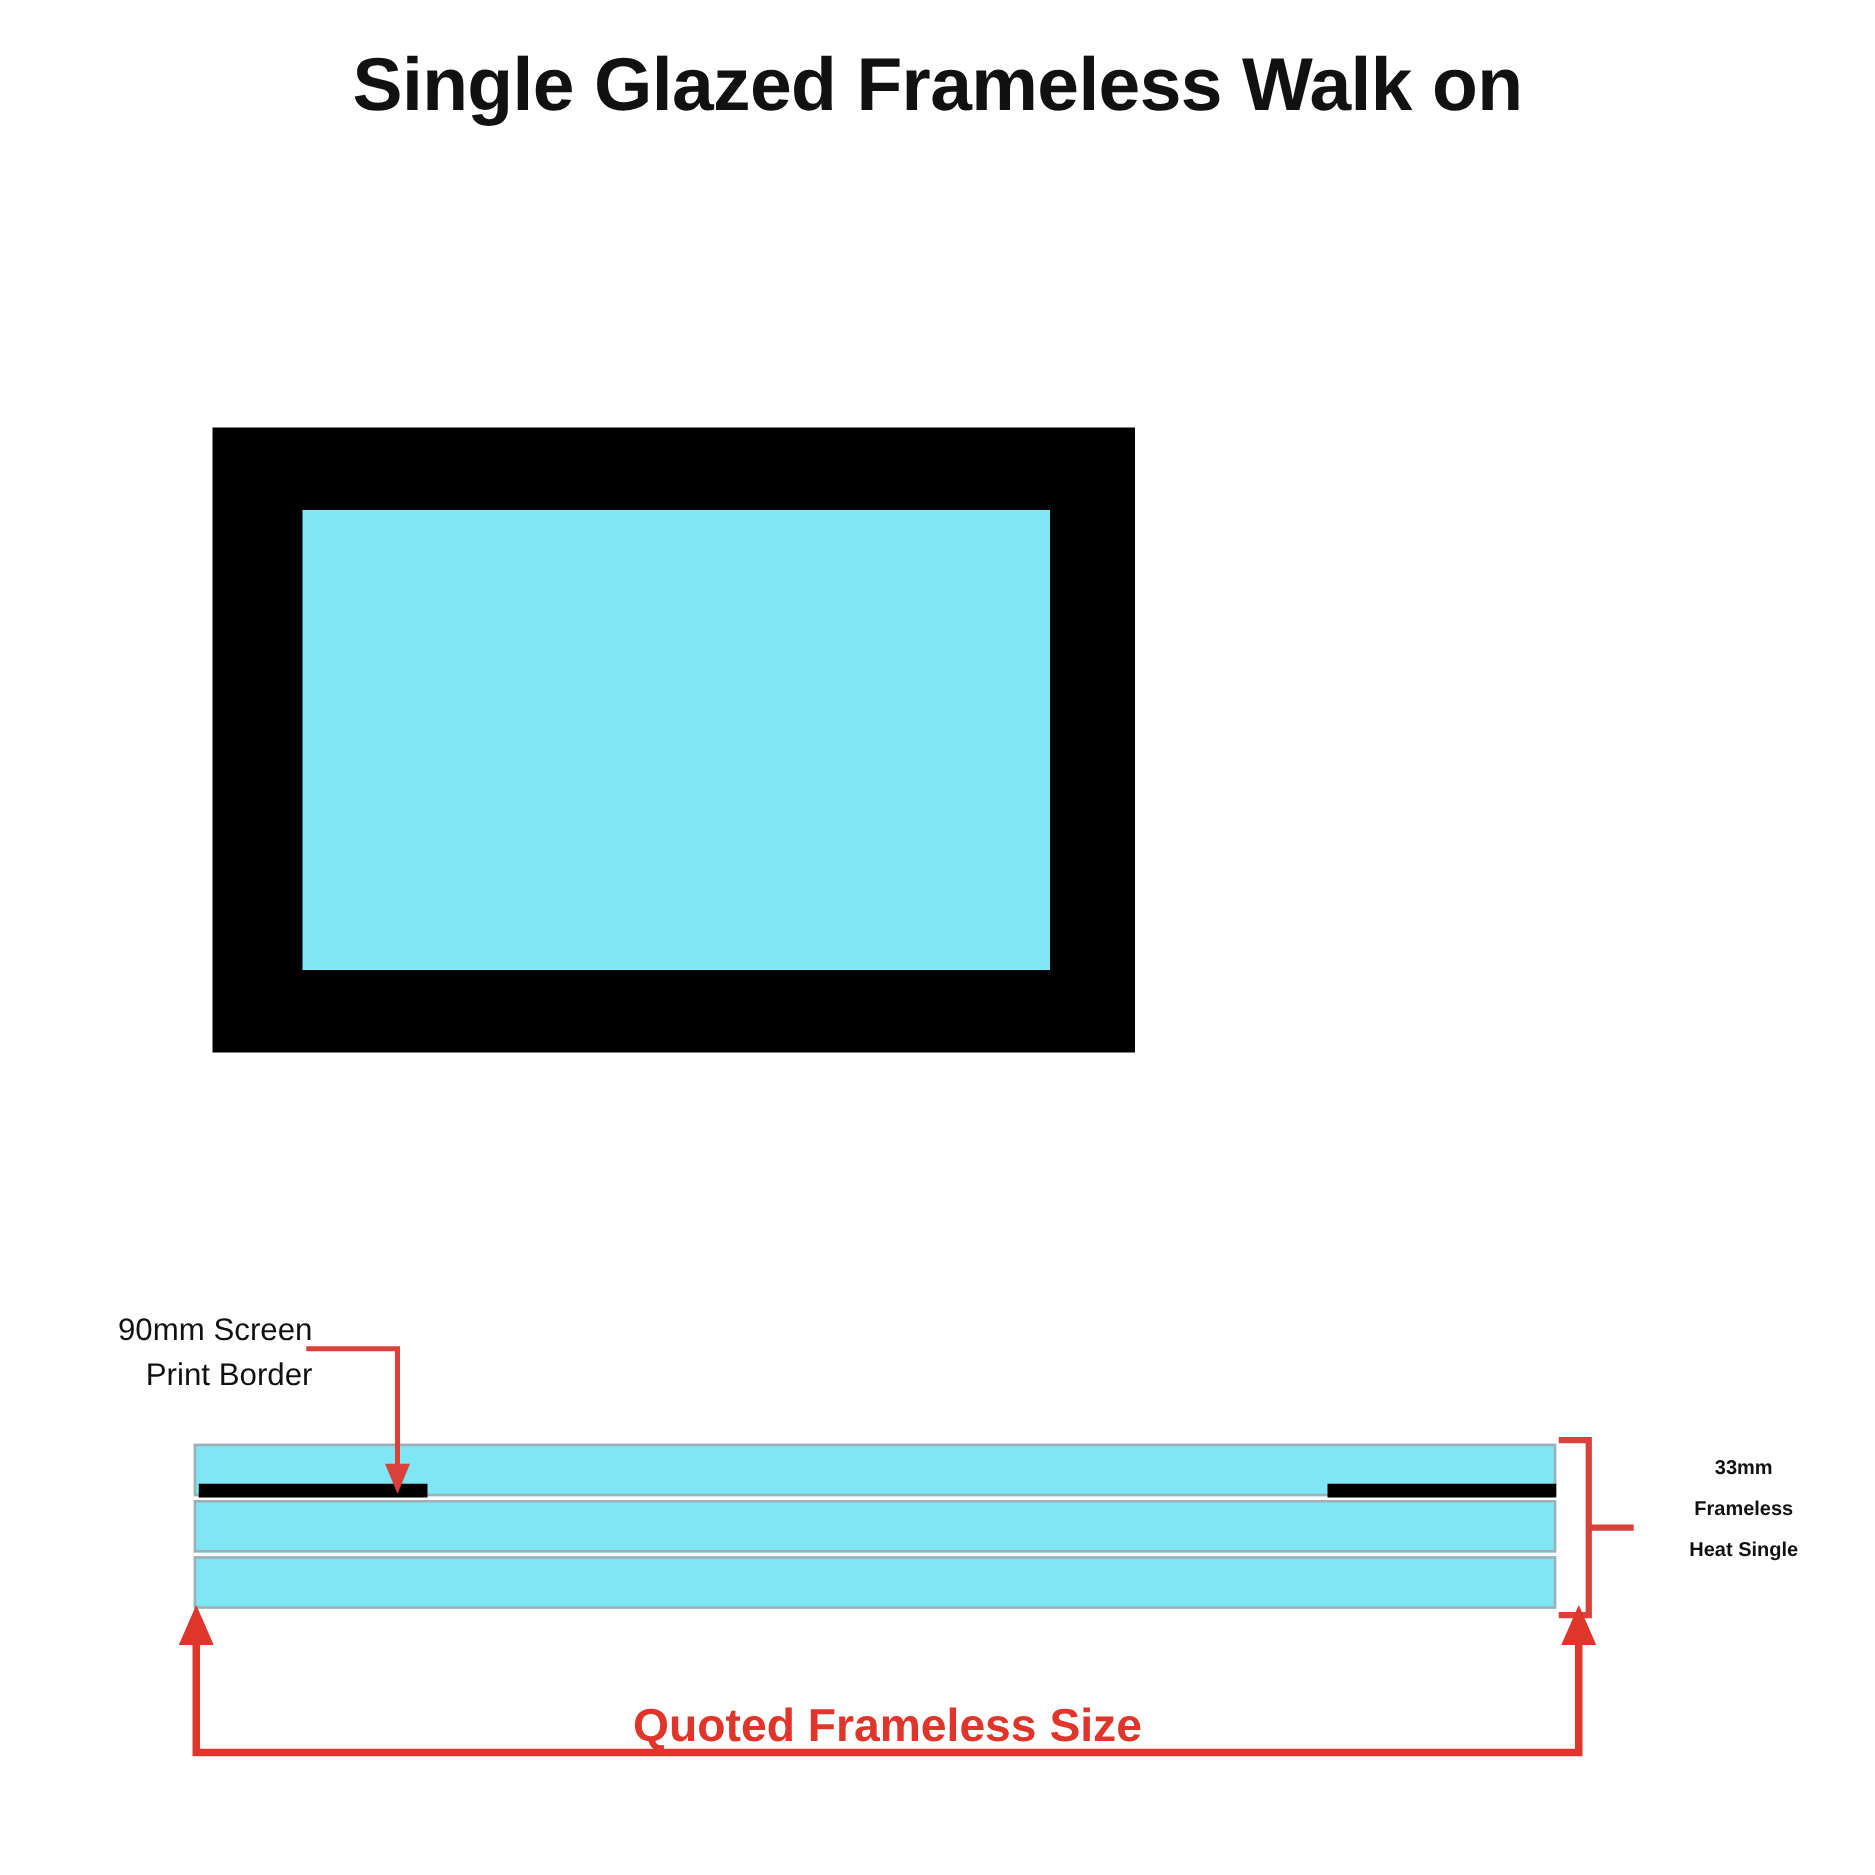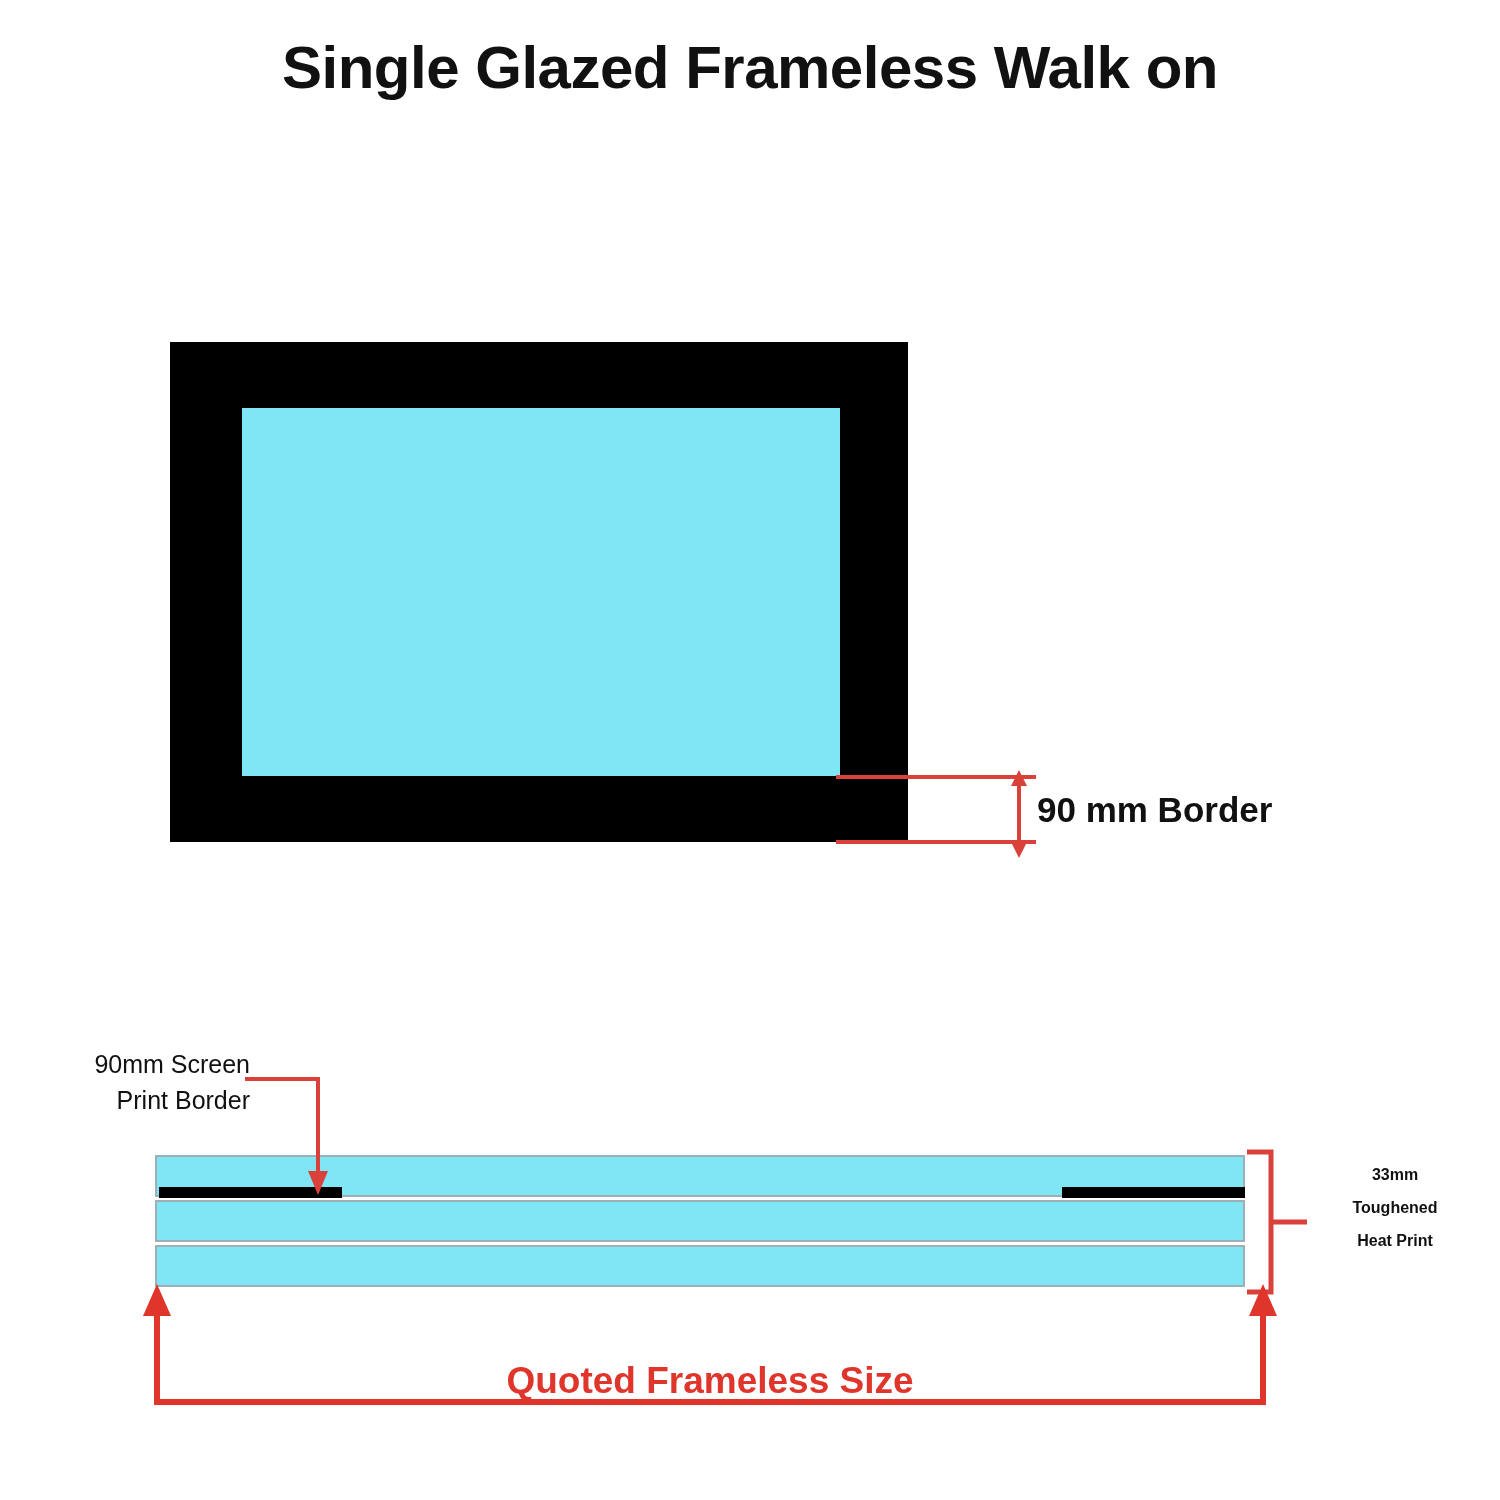--- a/index.html
+++ b/index.html
@@ -186,30 +186,20 @@
 <body>
 
 <div id="stage">
 
   <div id="title">Single Glazed Frameless Walk on</div>
 
   <div id="plan-frame">
     <div id="plan-glass"></div>
   </div>
 
-  <div id="border-dim">
-    <div class="ext-line" id="ext-top"></div>
-    <div class="ext-line" id="ext-bot"></div>
-    <svg id="dim-arrow-svg" viewBox="0 0 30 92">
-      <line x1="15" y1="10" x2="15" y2="82" stroke="#D9413A" stroke-width="4"></line>
-      <polygon points="15,2 7,18 23,18" fill="#D9413A"></polygon>
-      <polygon points="15,90 7,74 23,74" fill="#D9413A"></polygon>
-    </svg>
-    <div id="border-dim-label">90 mm Border</div>
-  </div>
 
   <div id="section">
     <div class="glass-layer" id="layer-1">
       <div class="print-bar" id="print-bar-left"></div>
       <div class="print-bar" id="print-bar-right"></div>
     </div>
     <div class="glass-layer" id="layer-2"></div>
     <div class="glass-layer" id="layer-3"></div>
   </div>
 
@@ -221,22 +211,22 @@
     <polyline points="5,14 78,14 78,112" fill="none" stroke="#D9413A" stroke-width="4"></polyline>
     <polygon points="78,130 68,106 88,106" fill="#D9413A"></polygon>
   </svg>
 
   <svg id="glass-bracket" viewBox="0 0 95 148">
     <polyline points="2,4 26,4 26,144 2,144" fill="none" stroke="#D9413A" stroke-width="5"></polyline>
     <line x1="26" y1="74" x2="62" y2="74" stroke="#D9413A" stroke-width="5"></line>
   </svg>
   <div id="glass-spec">
     <div>33mm</div>
-    <div>Toughened</div>
-    <div>Heat Print</div>
+    <div>Frameless</div>
+    <div>Heat Single</div>
   </div>
 
   <svg id="quote-dim" viewBox="0 0 1140 135">
     <polyline points="17,22 17,120 1123,120 1123,22" fill="none" stroke="#E0352B" stroke-width="6"></polyline>
     <polygon points="17,2 3,34 31,34" fill="#E0352B"></polygon>
     <polygon points="1123,2 1109,34 1137,34" fill="#E0352B"></polygon>
   </svg>
   <div id="quote-label">Quoted Frameless Size</div>
 
 </div>

